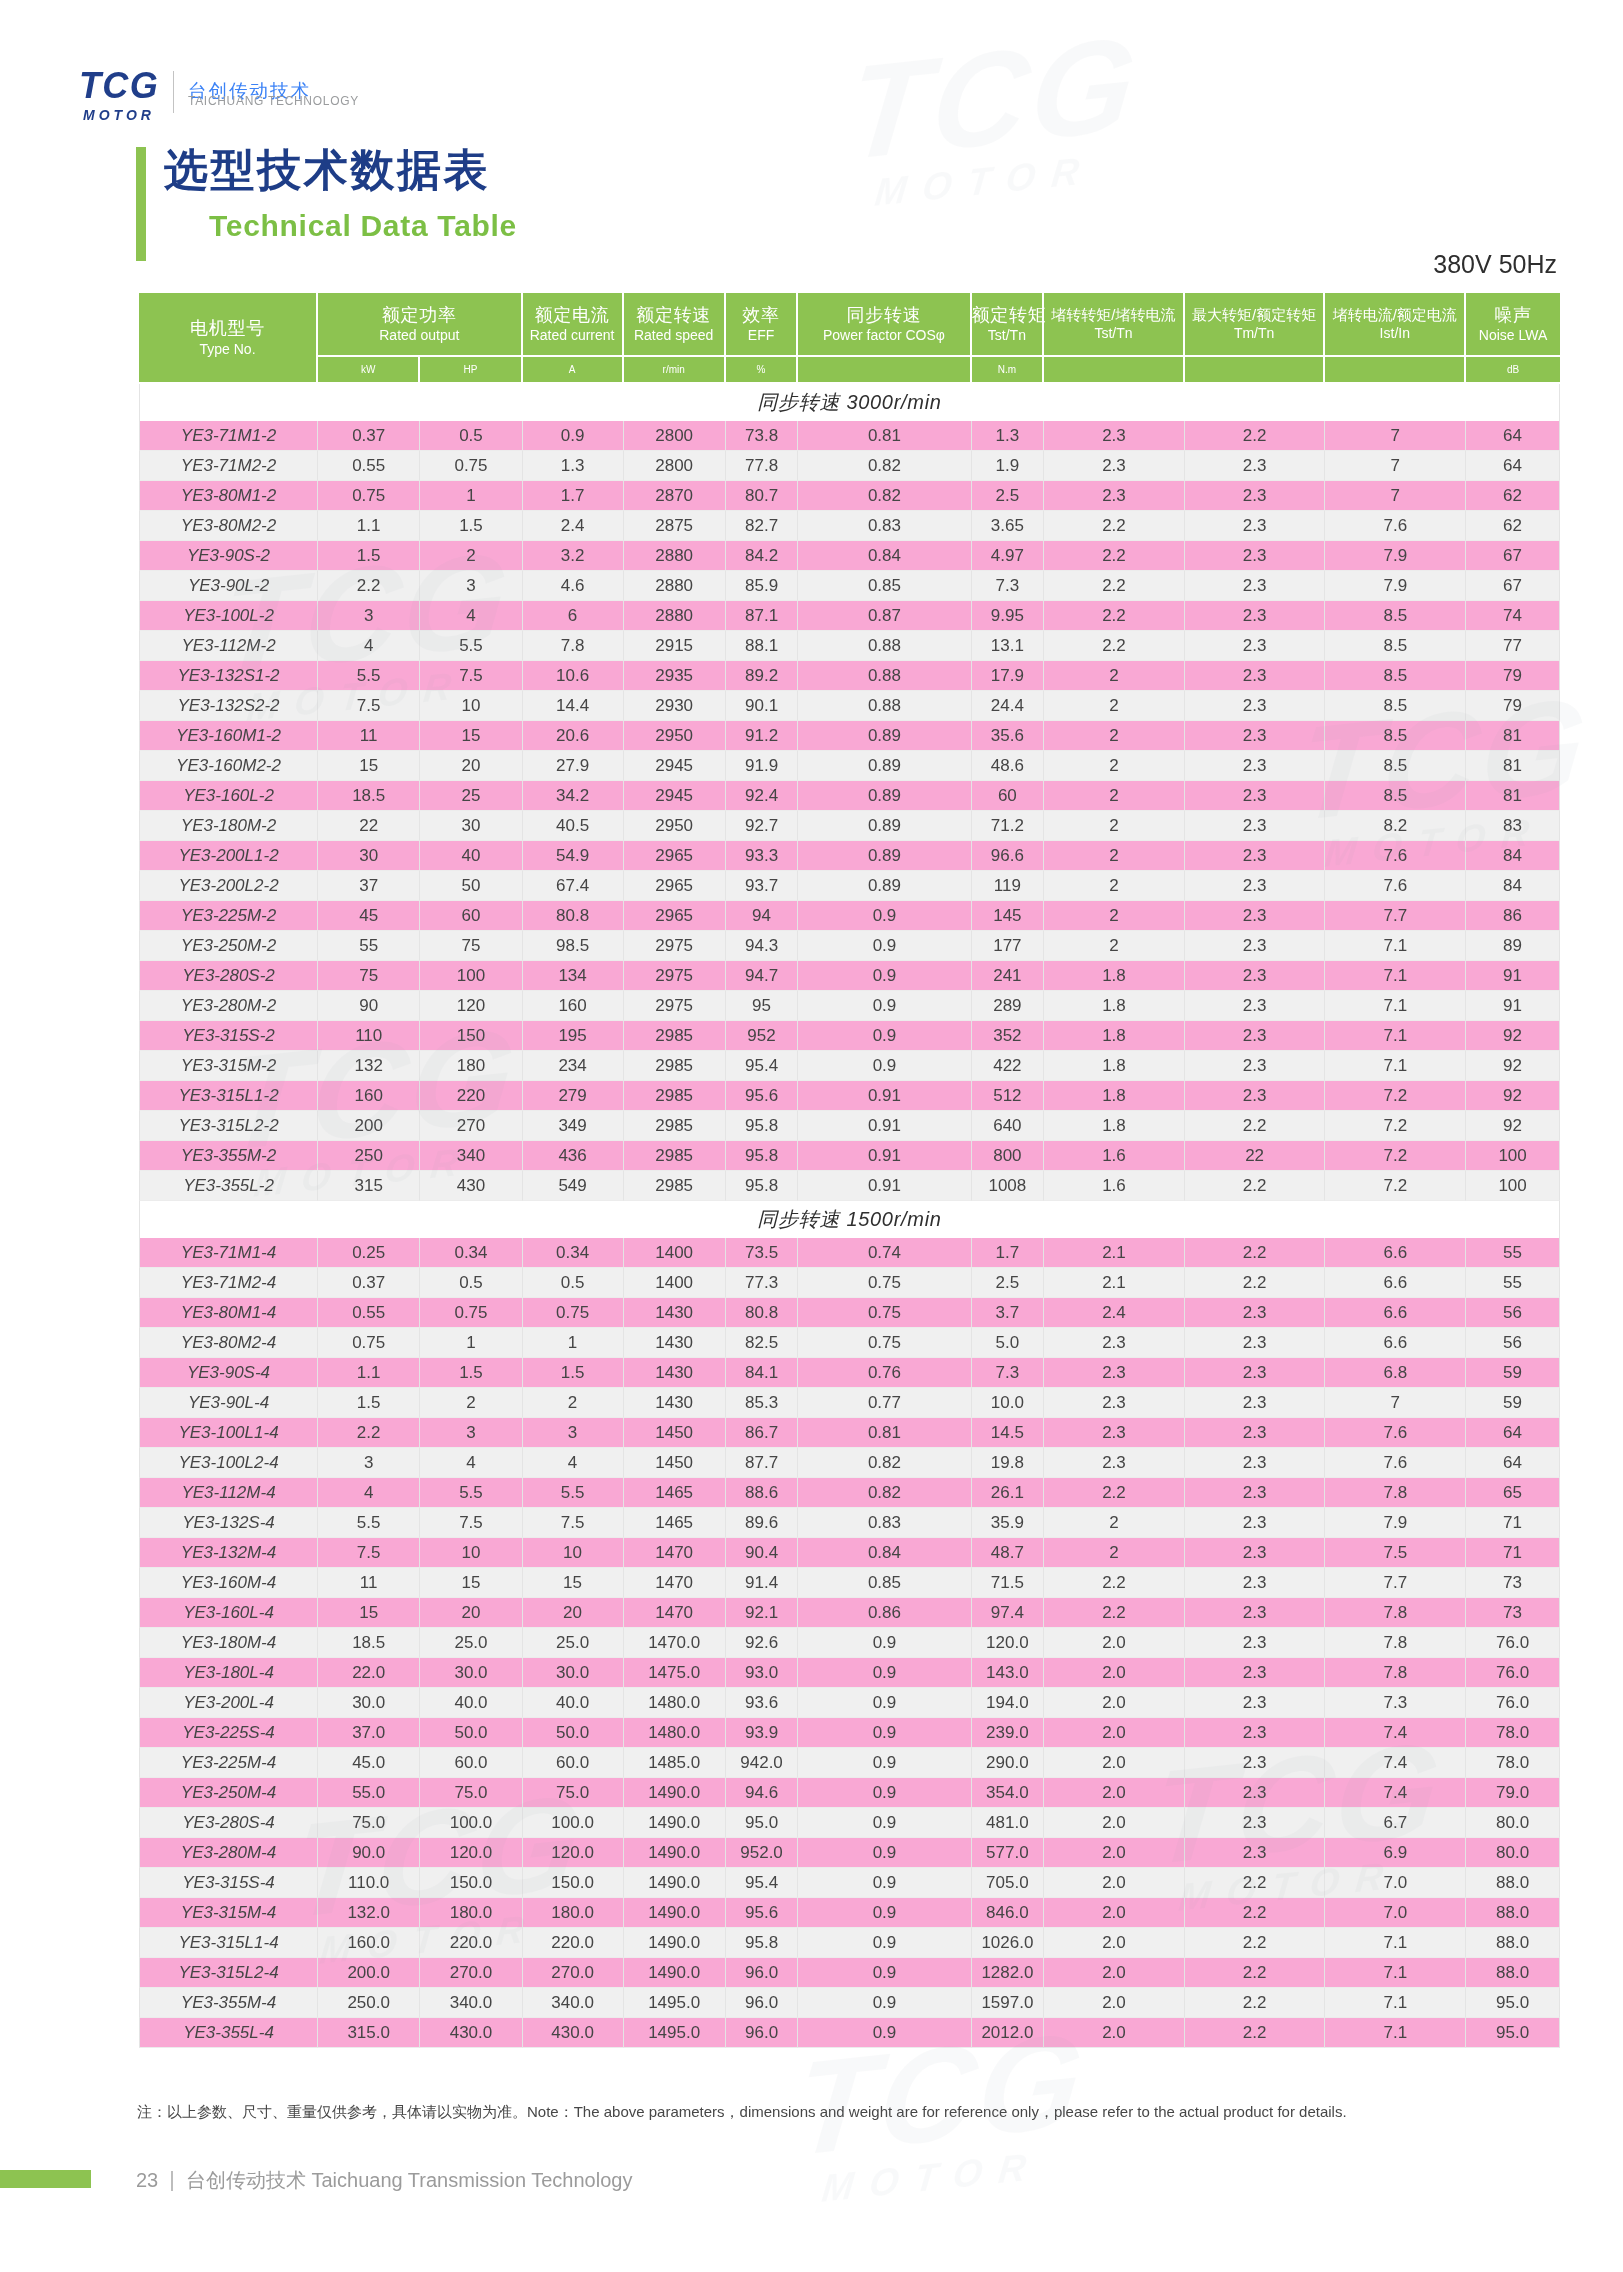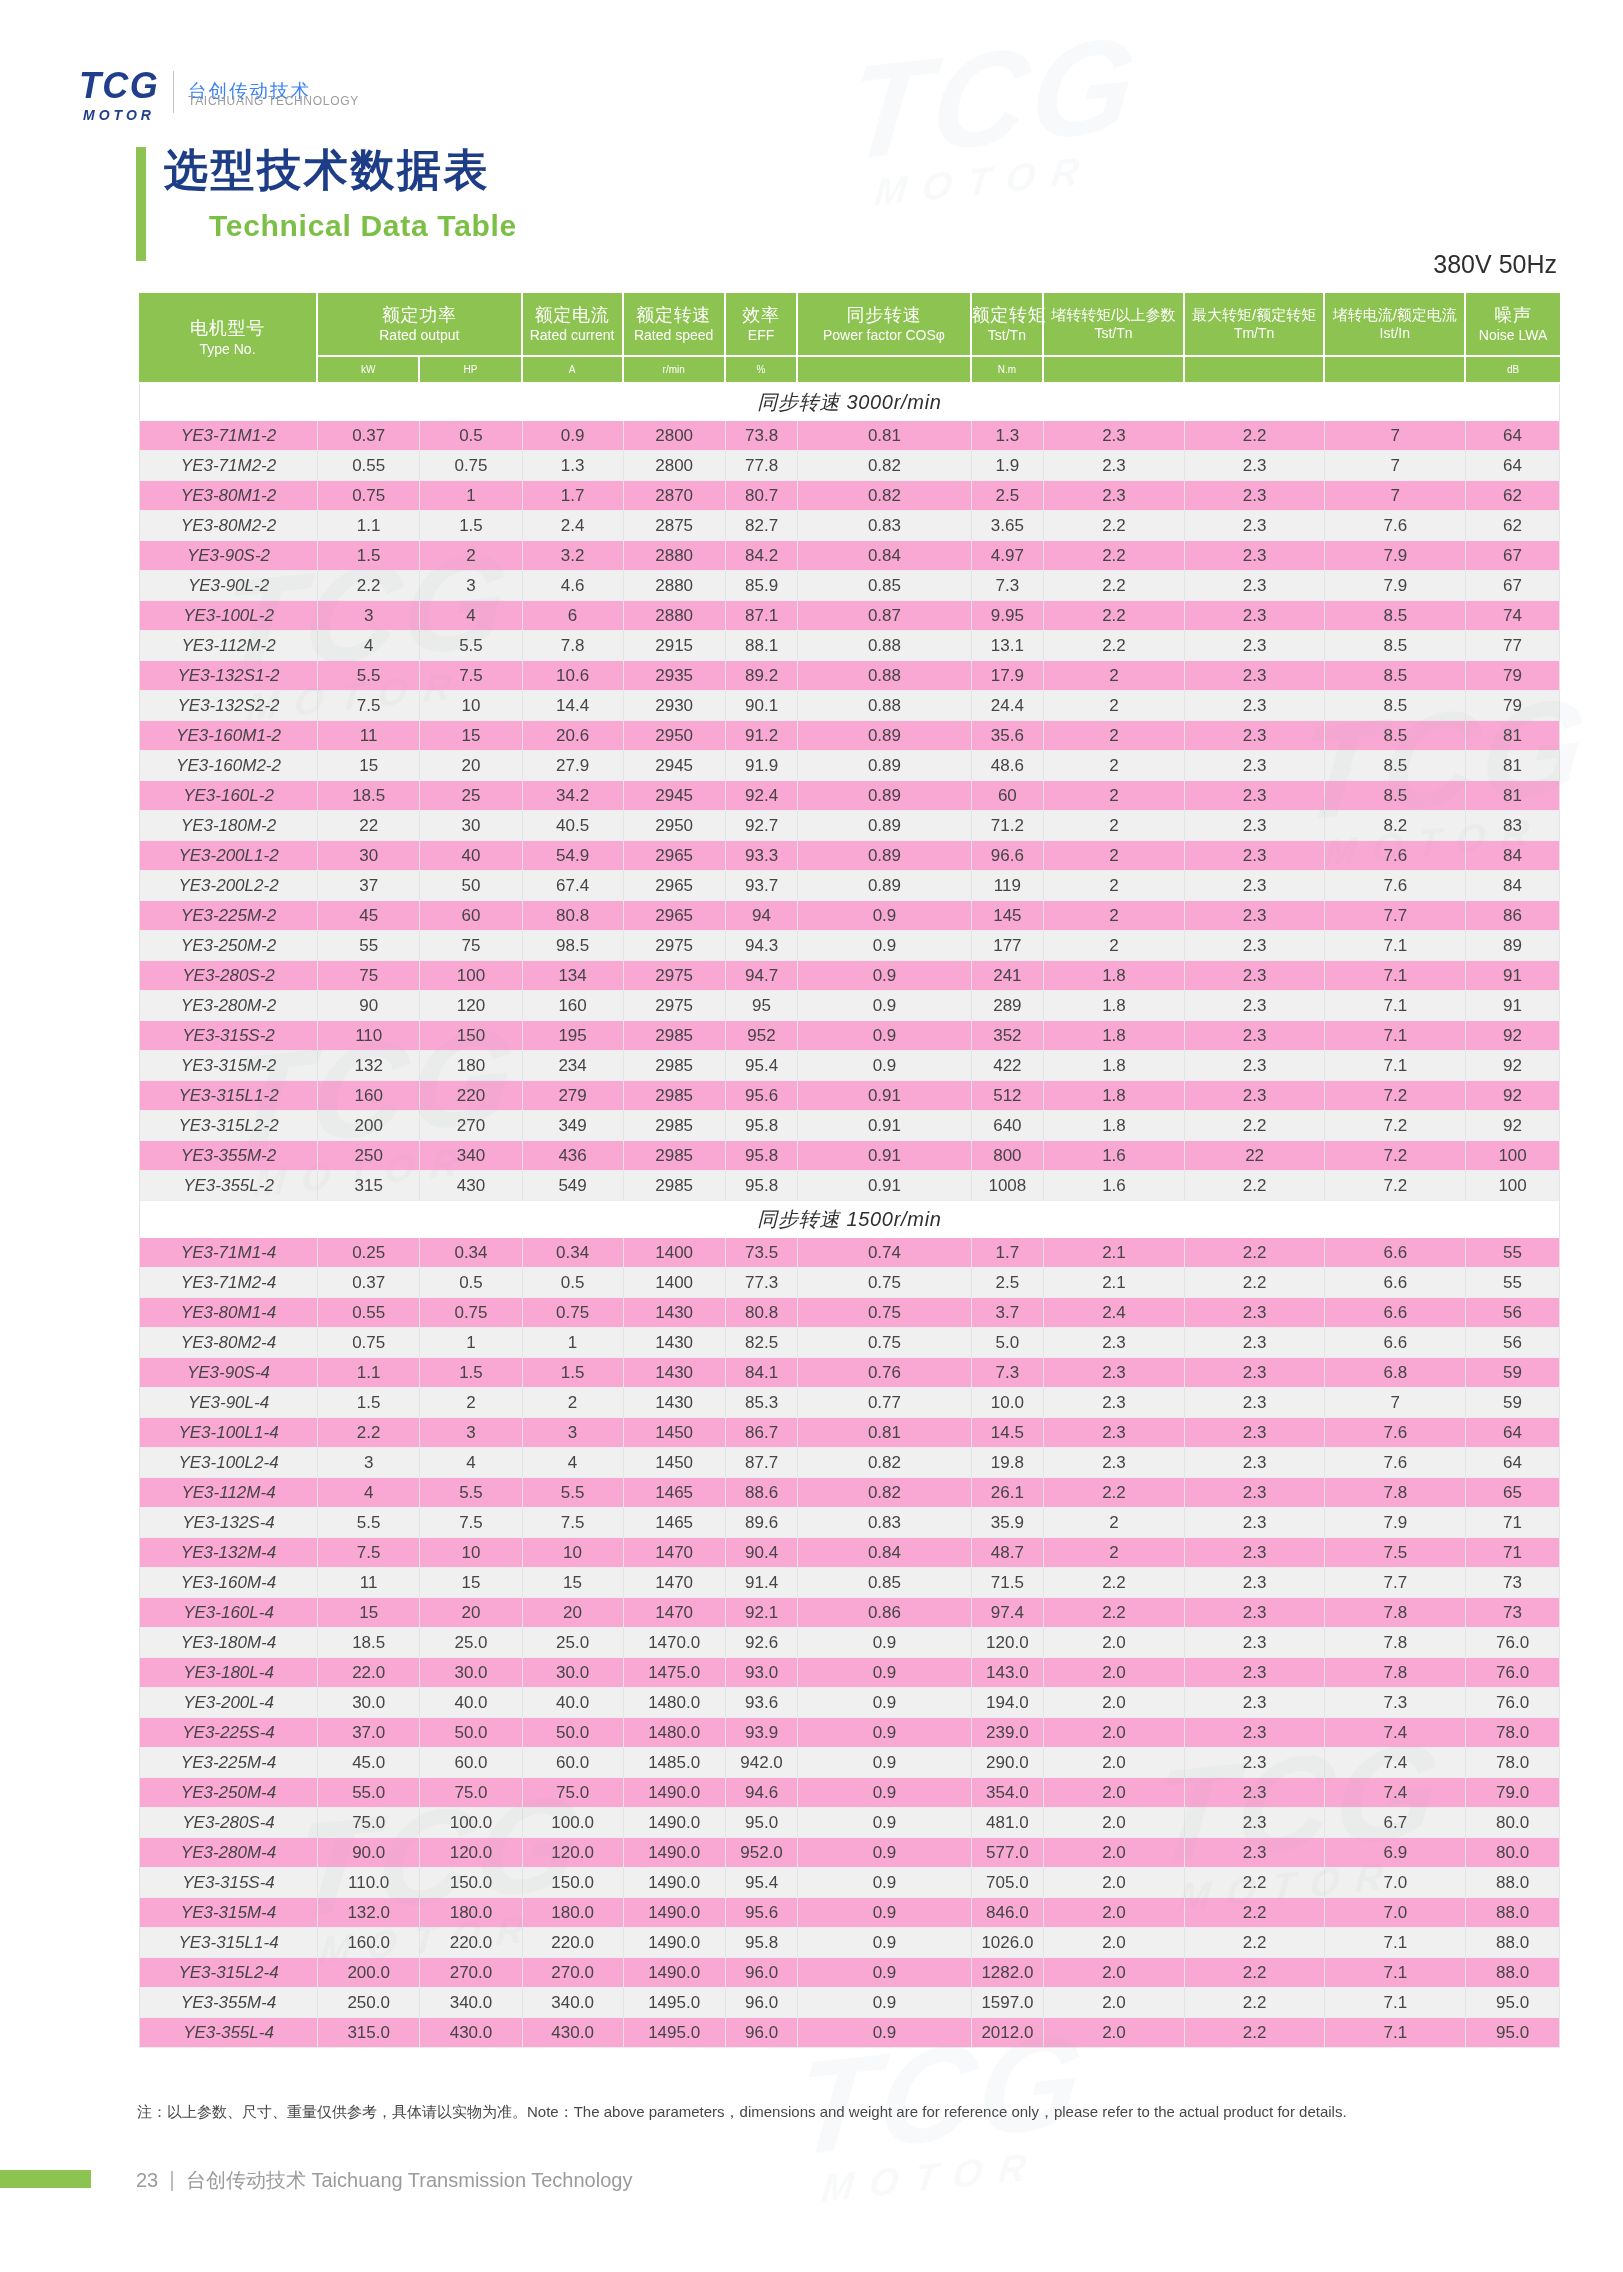--- a/index.html
+++ b/index.html
@@ -159,21 +159,21 @@
           </th>
           <th class="h-main">
             <span class="cn">同步转速</span>
             <span class="en">Power factor COSφ</span>
           </th>
           <th class="h-main">
             <span class="cn">额定转矩</span>
             <span class="en">Tst/Tn</span>
           </th>
           <th class="h-main">
-            <span class="cn small">堵转转矩/以上参数</span>
+            <span class="cn small">堵转转矩/堵转电流</span>
             <span class="en">Tst/Tn</span>
           </th>
           <th class="h-main">
             <span class="cn small">最大转矩/额定转矩</span>
             <span class="en">Tm/Tn</span>
           </th>
           <th class="h-main">
             <span class="cn small">堵转电流/额定电流</span>
             <span class="en">Ist/In</span>
           </th>

